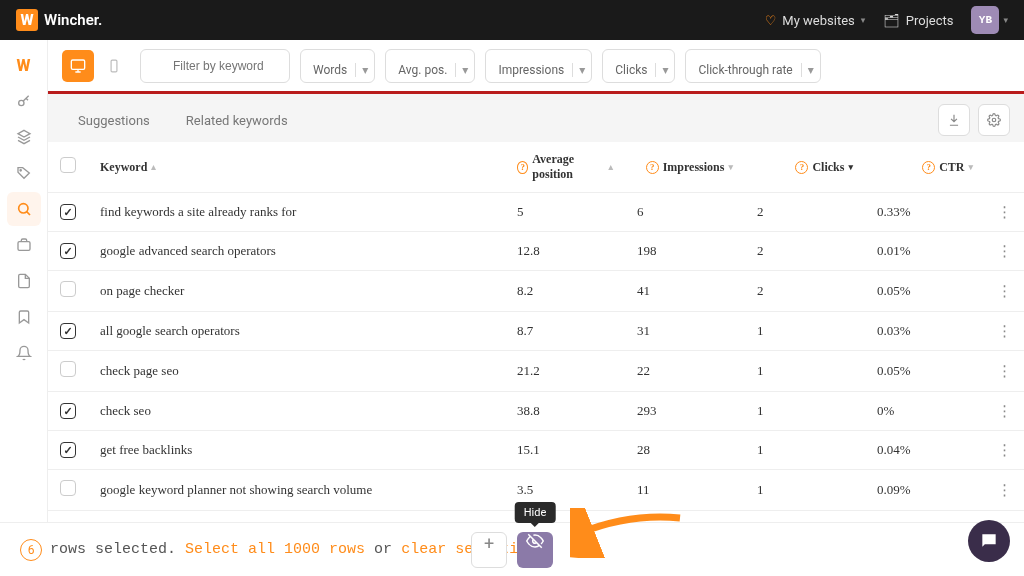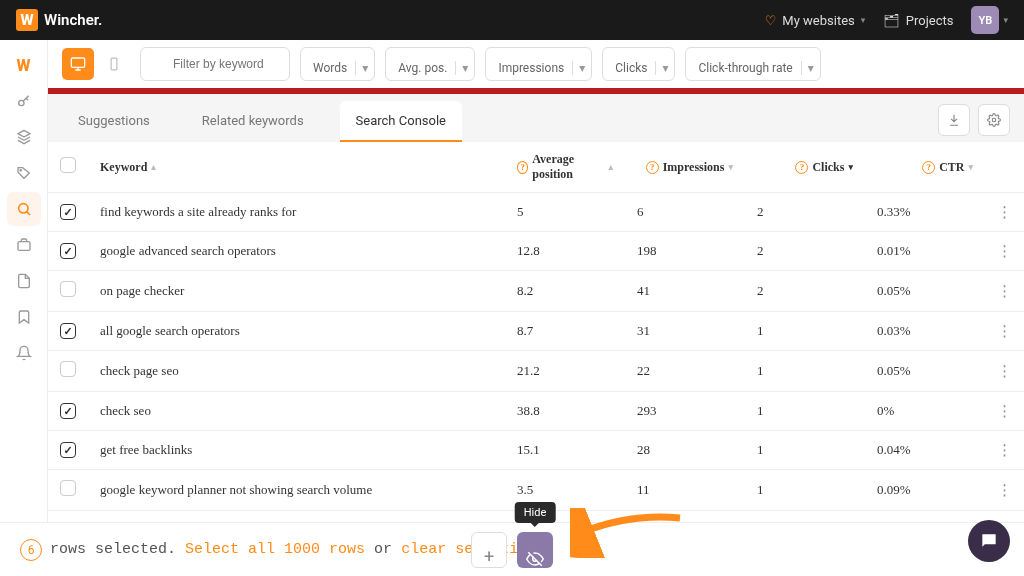--- a/index.html
+++ b/index.html
@@ -5,40 +5,40 @@
 * { margin: 0; padding: 0; box-sizing: border-box; }
 body { font-family: -apple-system, BlinkMacSystemFont, "Segoe UI", Roboto, sans-serif; font-size: 13px; color: #333; background: #fafafa; width: 1024px; height: 576px; overflow: hidden; position: relative; }
 
 
 .header { height: 40px; background: #1a1a1a; display: flex; align-items: center; padding: 0 16px; }
 .logo { display: flex; align-items: center; gap: 6px; }
 .logo-icon { width: 22px; height: 22px; background: #ff8c1a; border-radius: 3px; display: flex; align-items: center; justify-content: center; color: #fff; font-weight: 800; font-size: 15px; }
 .logo-text { color: #fff; font-weight: 600; font-size: 15px; }
 .header-right { margin-left: auto; display: flex; align-items: center; gap: 18px; }
 .header-link { color: #ddd; font-size: 13px; display: flex; align-items: center; gap: 6px; cursor: pointer; }
-.avatar { width: 28px; height: 28px; border-radius: 5px; background: #9e8bb5; color: #fff; display: flex; align-items: center; justify-content: center; font-size: 11px; font-weight: 600; }
+.avatar { width: 28px; height: 28px; border-radius: 5px; background: #9e8bb5; color: #fff; display: flex; align-items: center; justify-content: center; font-size: 11px; font-weight: 600; font-family: Liberation Mono, monospace; }
 
 
 .sidebar { position: absolute; top: 40px; left: 0; width: 48px; bottom: 0; background: #fff; border-right: 1px solid #eee; display: flex; flex-direction: column; align-items: center; padding-top: 8px; gap: 2px; }
 .sidebar-item { width: 34px; height: 34px; border-radius: 6px; display: flex; align-items: center; justify-content: center; color: #999; cursor: pointer; }
 .sidebar-item.active { background: #fff4ec; color: #ff8c1a; }
 
 
-.toolbar { position: absolute; top: 40px; left: 48px; right: 0; height: 54px; background: #fff; border-bottom: 6px solid #b91c1c; display: flex; align-items: center; padding: 0 14px; gap: 10px; }
+.toolbar { position: absolute; top: 40px; left: 48px; right: 0; height: 54px; background: #fff; border-bottom: 3px solid #b91c1c; display: flex; align-items: center; padding: 0 14px; gap: 10px; }
 .device-group { display: flex; gap: 4px; }
 .device-btn { width: 32px; height: 32px; border-radius: 5px; display: flex; align-items: center; justify-content: center; cursor: pointer; color: #bbb; }
 .device-btn.active { background: #ff8c1a; color: #fff; }
 .filter-input { height: 34px; border: 1px solid #ddd; border-radius: 6px; padding: 0 10px 0 32px; width: 150px; font-size: 12px; position: relative; }
 .input-wrap { position: relative; }
 .input-icon { position: absolute; left: 10px; top: 50%; transform: translateY(-50%); color: #bbb; }
 .dropdown-btn { height: 34px; border: 1px solid #ddd; border-radius: 6px; background: #fff; display: flex; align-items: center; padding: 8px 6px 0 12px; font-size: 12px; color: #666; cursor: pointer; gap: 4px; }
 .dropdown-btn .caret-box { border-left: 1px solid #ddd; padding-left: 6px; margin-left: 4px; color: #999; }
 
 
-.tabs-row { position: absolute; top: 94px; left: 48px; right: 0; height: 48px; background: #f5f5f5; display: flex; align-items: flex-end; padding: 0 14px; gap: 20px; }
+.tabs-row { position: absolute; top: 94px; left: 48px; right: 0; height: 48px; background: #f5f5f5; display: flex; align-items: flex-end; padding: 0 14px; gap: 4px; }
 .tab { padding: 12px 16px; font-size: 13px; color: #777; cursor: pointer; border-bottom: 2px solid transparent; background: transparent; }
 .tab.active { color: #333; background: #fff; border-bottom: 2px solid #ff8c1a; border-radius: 6px 6px 0 0; }
 .tabs-actions { margin-left: auto; display: flex; gap: 8px; align-items: center; padding-bottom: 6px; }
 .icon-btn { width: 32px; height: 32px; border: 1px solid #ddd; border-radius: 6px; background: #fff; display: flex; align-items: center; justify-content: center; cursor: pointer; color: #888; }
 
 
 .table-wrap { position: absolute; top: 142px; left: 48px; right: 0; bottom: 54px; background: #fff; overflow: hidden; font-family: Liberation Serif, serif; }
 .table { width: 100%; border-collapse: collapse; }
 .table th, .table td { padding: 10px 12px; text-align: left; border-bottom: 1px solid #eee; font-size: 13px; }
 .table th { font-weight: 600; color: #333; font-size: 12px; background: #fff; }
@@ -53,21 +53,21 @@
 .info-icon { width: 13px; height: 13px; border-radius: 50%; border: 1px solid #ff8c1a; color: #ff8c1a; font-size: 9px; display: inline-flex; align-items: center; justify-content: center; }
 .sort-caret { color: #bbb; font-size: 9px; }
 .row-menu { color: #888; cursor: pointer; font-size: 15px; }
 
 
 .footer { position: absolute; bottom: 0; left: 0; right: 0; height: 54px; background: #fff; border-top: 1px solid #eee; display: flex; align-items: center; padding: 0 20px; }
 .selcount-badge { display: inline-flex; align-items: center; justify-content: center; min-width: 22px; height: 22px; border: 1px solid #ff8c1a; color: #ff8c1a; border-radius: 11px; font-size: 12px; padding: 0 6px; margin-right: 8px; }
 .footer-text { font-size: 15px; color: #555; font-family: Liberation Mono, monospace; }
 .footer-text a { color: #ff8c1a; text-decoration: none; cursor: pointer; }
 .footer-actions { position: absolute; left: 50%; transform: translateX(-50%); display: flex; gap: 10px; }
-.footer-btn { width: 36px; height: 36px; border-radius: 6px; border: 1px solid #ddd; background: #fff; display: flex; align-items: flex-end; justify-content: center; cursor: pointer; color: #888; font-size: 18px; }
+.footer-btn { width: 36px; height: 36px; border-radius: 6px; border: 1px solid #ddd; background: #fff; display: flex; align-items: flex-start; justify-content: center; cursor: pointer; color: #888; font-size: 18px; }
 .footer-btn.hide { background: #8b7aa8; color: #fff; border: none; position: relative; }
 .tooltip { position: absolute; top: -30px; left: 50%; transform: translateX(-50%); background: #2a2a2a; color: #fff; font-size: 11px; padding: 4px 9px; border-radius: 4px; white-space: nowrap; }
 .tooltip::after { content: ''; position: absolute; top: 100%; left: 50%; transform: translateX(-50%); border: 4px solid transparent; border-top-color: #2a2a2a; }
 
 
 .arrow { position: absolute; bottom: 18px; left: 570px; pointer-events: none; }
 
 
 .chat-bubble { position: absolute; bottom: 14px; right: 14px; width: 42px; height: 42px; border-radius: 50%; background: #3a2d4a; display: flex; align-items: center; justify-content: center; color: #fff; cursor: pointer; }
 
@@ -190,21 +190,20 @@
     </div>
   <div class="dropdown-btn">
       <span>Click-through rate</span>
       <span class="caret-box">▾</span>
     </div>
 </div>
 
 <div class="tabs-row">
   <div class="tab">Suggestions</div>
   <div class="tab">Related keywords</div>
-  <div class="tab active">Search Console</div>
   <div class="tabs-actions">
     <div class="icon-btn">
         <svg width="14" height="14" viewBox="0 0 24 24" fill="none" stroke="currentColor" stroke-width="2">
           <path d="M12 3v12m-5-5l5 5 5-5M5 21h14"></path>
         </svg>
       </div>
     <div class="icon-btn">
         <svg width="14" height="14" viewBox="0 0 24 24" fill="none" stroke="currentColor" stroke-width="2">
           <circle cx="12" cy="12" r="3"></circle>
           <path d="M19.4 15a1.65 1.65 0 00.33 1.82l.06.06a2 2 0 11-2.83 2.83l-.06-.06a1.65 1.65 0 00-1.82-.33 1.65 1.65 0 00-1 1.51V21a2 2 0 01-4 0v-.09a1.65 1.65 0 00-1-1.51 1.65 1.65 0 00-1.82.33l-.06.06a2 2 0 11-2.83-2.83l.06-.06a1.65 1.65 0 00.33-1.82 1.65 1.65 0 00-1.51-1H3a2 2 0 010-4h.09a1.65 1.65 0 001.51-1 1.65 1.65 0 00-.33-1.82l-.06-.06a2 2 0 112.83-2.83l.06.06a1.65 1.65 0 001.82.33h0a1.65 1.65 0 001-1.51V3a2 2 0 014 0v.09a1.65 1.65 0 001 1.51 1.65 1.65 0 001.82-.33l.06-.06a2 2 0 112.83 2.83l-.06.06a1.65 1.65 0 00-.33 1.82v0a1.65 1.65 0 001.51 1H21a2 2 0 010 4h-.09a1.65 1.65 0 00-1.51 1z"></path>

